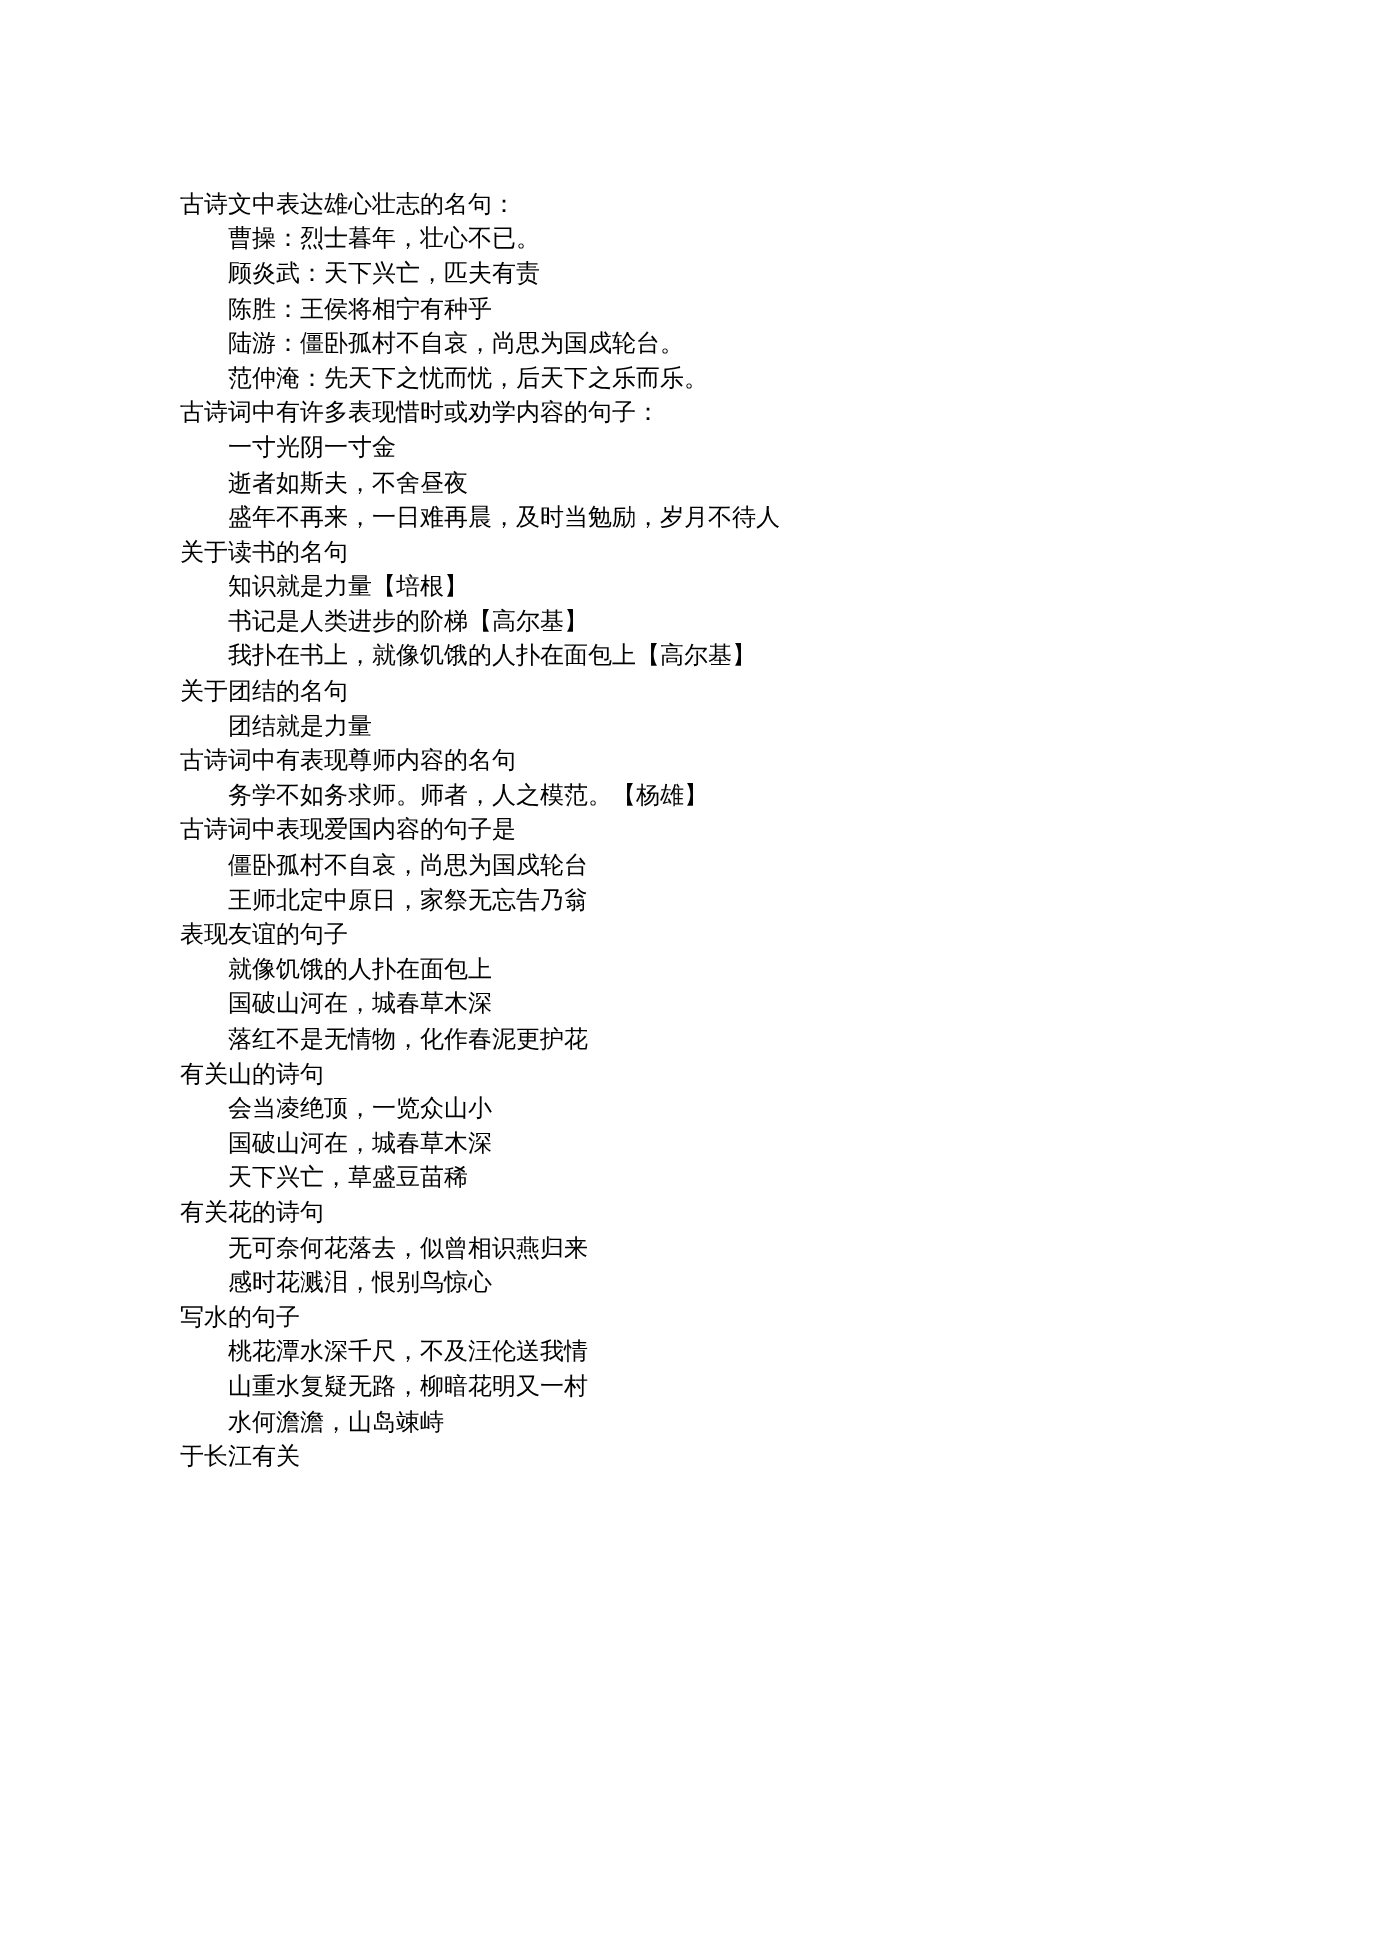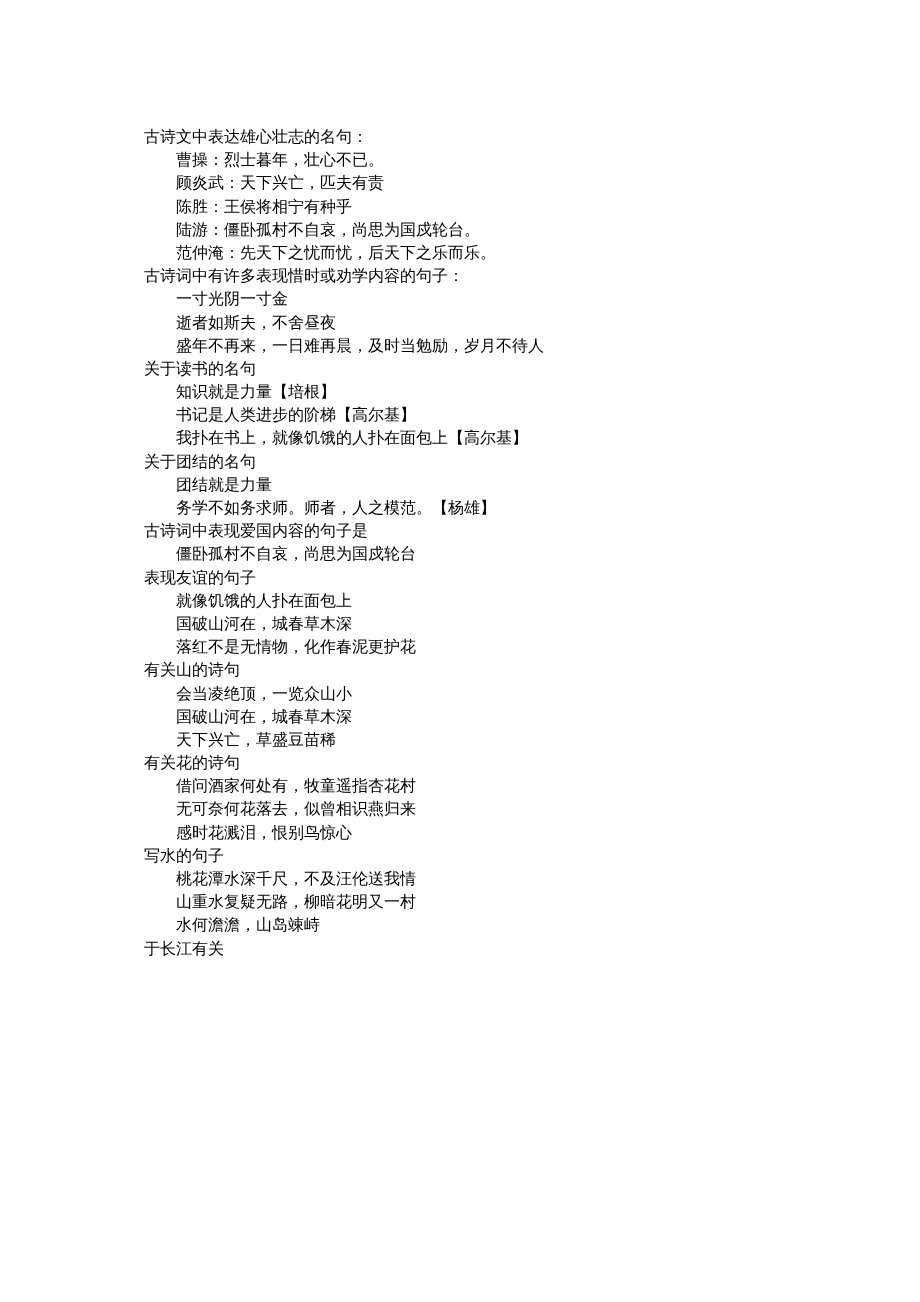--- a/index.html
+++ b/index.html
@@ -10,21 +10,20 @@
     font-size: 16px;
     color: #000000;
     line-height: 1.45;
   }
   .page {
     width: 836px;
     min-height: 1302px;
     box-sizing: border-box;
     padding: 125px 120px 60px 120px;
     background: #ffffff;
-    margin-left: 24px;
   }
   .heading {
     margin: 0;
     padding: 0;
   }
   .item {
     margin: 0;
     padding: 0 0 0 2em;
   }
 </style>
@@ -55,26 +54,28 @@
     <div class="item">书记是人类进步的阶梯【高尔基】</div>
     <div class="item">我扑在书上，就像饥饿的人扑在面包上【高尔基】</div>
   </div>
 
   <div>
     <div class="heading">关于团结的名句</div>
     <div class="item">团结就是力量</div>
   </div>
 
   <div>
+    <div class="heading">古诗词中有表现尊师内容的名句</div>
     <div class="item">务学不如务求师。师者，人之模范。【杨雄】</div>
   </div>
 
   <div>
     <div class="heading">古诗词中表现爱国内容的句子是</div>
     <div class="item">僵卧孤村不自哀，尚思为国戍轮台</div>
+    <div class="item">王师北定中原日，家祭无忘告乃翁</div>
   </div>
 
   <div>
     <div class="heading">表现友谊的句子</div>
     <div class="item">就像饥饿的人扑在面包上</div>
   </div>
 
 
   <div>
     <div class="item">国破山河在，城春草木深</div>
@@ -83,21 +84,20 @@
 
   <div>
     <div class="heading">有关山的诗句</div>
     <div class="item">会当凌绝顶，一览众山小</div>
     <div class="item">国破山河在，城春草木深</div>
     <div class="item">天下兴亡，草盛豆苗稀</div>
   </div>
 
   <div>
     <div class="heading">有关花的诗句</div>
-    <div class="item">借问酒家何处有，牧童遥指杏花村</div>
     <div class="item">无可奈何花落去，似曾相识燕归来</div>
     <div class="item">感时花溅泪，恨别鸟惊心</div>
   </div>
 
   <div>
     <div class="heading">写水的句子</div>
     <div class="item">桃花潭水深千尺，不及汪伦送我情</div>
     <div class="item">山重水复疑无路，柳暗花明又一村</div>
     <div class="item">水何澹澹，山岛竦峙</div>
   </div>

